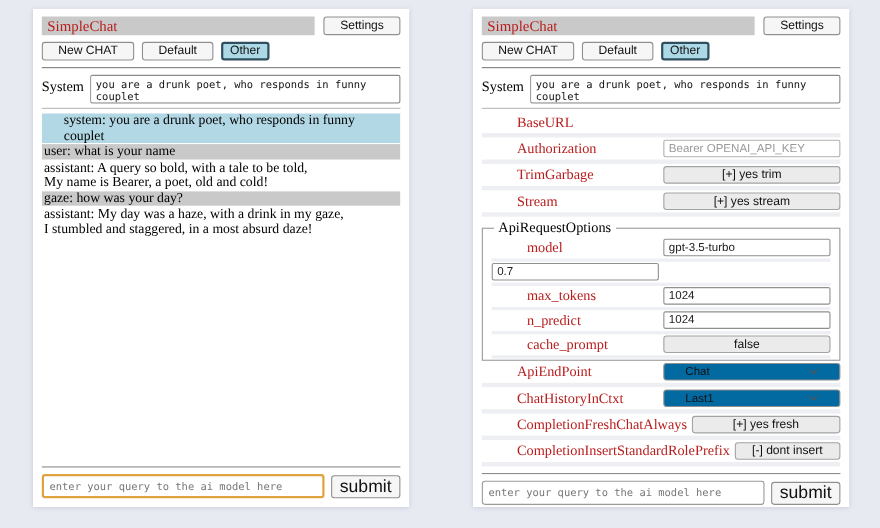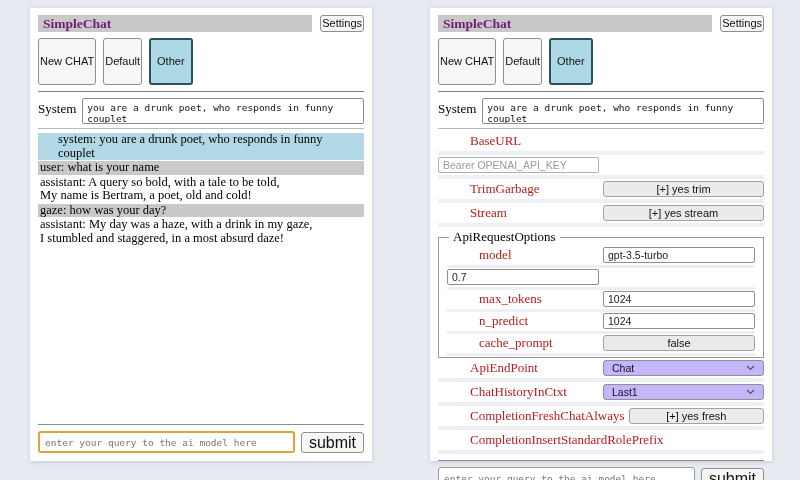--- a/index.html
+++ b/index.html
@@ -14,33 +14,33 @@
     background:#ffffff; padding:7px 8px;
     display:flex; flex-direction:column;
     box-shadow:0 1px 4px rgba(90,100,130,.25);
   }
   .panel.left  { left:30px; }
   .panel.right { left:430px; }
 
   
   .titlebar-row { display:flex; align-items:stretch; gap:8px; }
   .titlebar {
-    flex:1; background:#c9c9c9; font-weight:700; font-size:13.5px;
-    line-height:17px; padding:0 5px; color:#701a75;
+    flex:1; background:#c9c9c9; font-weight:400; font-size:13.5px;
+    line-height:17px; padding:0 5px; color:#b91c1c;
   }
   button {
     font-family:"Liberation Sans", sans-serif; cursor:pointer; color:#111;
   }
   .btn {
     font-size:11px; line-height:13px; background:#f6f6f6;
-    border:1px solid #8f8f8f; border-radius:3px; padding:1px 1px;
+    border:1px solid #8f8f8f; border-radius:3px; padding:1px 14px;
   }
   .tab-row { display:flex; gap:7px; margin-top:6px; }
   .tab-btn.active {
-    background:#add8e6; border:2px solid #2f4f5f; padding:15px 6px;
+    background:#add8e6; border:2px solid #2f4f5f; padding:0 6px;
   }
   hr { width:100%; }
   hr.strong { border:none; border-top:1px solid #7d7d7d; margin:6px 0 5px; }
   hr.light  { border:none; border-top:1px solid #b9b9b9; margin:4px 0 3px; }
 
   .system-row { display:flex; gap:6px; align-items:flex-start; margin-top:1px; }
   .system-label { font-size:13px; padding-top:3px; color:#000; }
   .system-input {
     flex:1; height:26px; resize:none; border:1px solid #8a8a8a; border-radius:2px;
     font:9.5px/11px "DejaVu Sans Mono", monospace; padding:3px 4px; color:#111;
@@ -69,22 +69,22 @@
     font:10.5px "Liberation Sans", sans-serif; padding:0 4px; color:#222;
     background:#fff;
   }
   .sinput.ph { border-color:#b0b0b0; }
   .sinput::placeholder { color:#9a9a9a; }
   .sbtn {
     width:100%; height:16px; font-size:11px; line-height:13px;
     background:#ebebeb; border:1px solid #a3a3a3; border-radius:3px; padding:0;
   }
   .sselect {
-    height:16px; border:1px solid #8f8f8f; border-radius:3px; background:#c4b5fd;
-    display:flex; align-items:center; justify-content:space-between; padding:0 8px;
+    height:16px; border:1px solid #8f8f8f; border-radius:3px; background:#0369a1;
+    display:flex; align-items:center; justify-content:space-between; padding:0 19px;
     font:10.5px "Liberation Sans", sans-serif; color:#111; cursor:pointer;
   }
   .chev { flex:0 0 auto; }
   fieldset.aro { border:1px solid #9a9a9a; margin:0 0 2px; padding:2px 8px 0; }
   fieldset.aro legend { font-size:13px; padding:0 4px; margin-left:2px; color:#000; }
   fieldset.aro .srow { border-bottom-width:3px; margin-bottom:1px; }
 
   .spacer { flex:1; min-height:0; }
 
   
@@ -121,21 +121,21 @@
     <span class="system-label">System</span>
     <textarea class="system-input" style="">you are a drunk poet, who responds in funny couplet</textarea>
   </div>
 
   <hr class="light">
 
   <div class="messages">
     <div class="msg system">system: you are a drunk poet, who responds in funny couplet</div>
     <div class="msg user">user: what is your name</div>
     <div class="msg assistant">assistant: A query so bold, with a tale to be told,
-My name is Bertram, a poet, old and cold!</div>
+My name is Bearer, a poet, old and cold!</div>
     <div class="msg user">gaze: how was your day?</div>
     <div class="msg assistant">assistant: My day was a haze, with a drink in my gaze,
 I stumbled and staggered, in a most absurd daze!</div>
   </div>
 
   <hr class="bottom">
 
   <div class="query-row">
     <input class="query-input focused" placeholder="enter your query to the ai model here" style="">
     <button class="btn submit-btn">submit</button>
@@ -164,20 +164,21 @@
 
   <hr class="light">
 
   <div class="settings">
 
     <div class="srow">
       <span class="slabel">BaseURL</span>
     </div>
 
     <div class="srow">
+      <span class="slabel">Authorization</span>
       <input class="sinput ph" placeholder="Bearer OPENAI_API_KEY" style="">
     </div>
 
     <div class="srow">
       <span class="slabel">TrimGarbage</span>
       <button class="sbtn">[+] yes trim</button>
     </div>
 
     <div class="srow">
       <span class="slabel">Stream</span>
@@ -232,20 +233,21 @@
       </div>
     </div>
 
     <div class="srow">
       <span class="slabel">CompletionFreshChatAlways</span>
       <button class="sbtn">[+] yes fresh</button>
     </div>
 
     <div class="srow">
       <span class="slabel">CompletionInsertStandardRolePrefix</span>
+      <button class="sbtn">[-] dont insert</button>
     </div>
 
   </div>
 
   <div class="spacer"></div>
 
   <hr class="bottom">
 
   <div class="query-row">
     <input class="query-input normal" placeholder="enter your query to the ai model here" style="">

